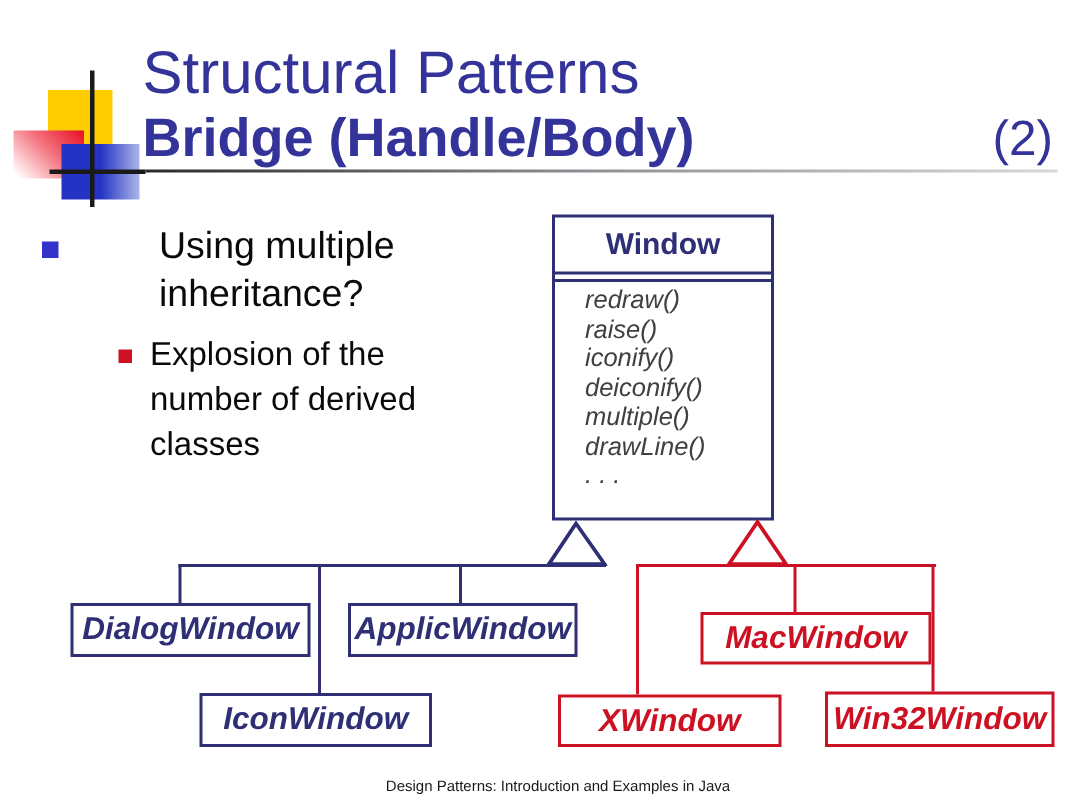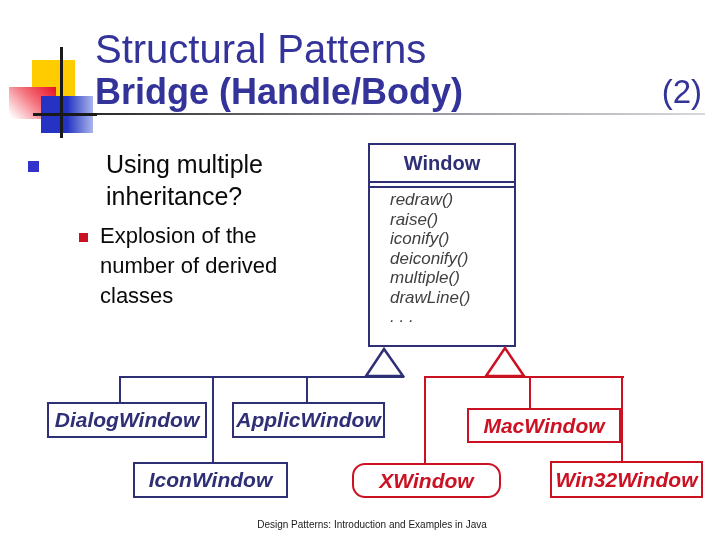--- a/index.html
+++ b/index.html
@@ -46,21 +46,21 @@
 
   
   .class-label{line-height:32px;text-align:center;font-weight:bold;font-style:italic;
     font-size:21px;white-space:nowrap;overflow:hidden;}
   .blue-class{border-color:#2E2F75;color:#2E2F75;}
   .red-class{border-color:#CC1122;color:#CC1122;}
   .box-dialog{left:47px;top:402px;width:156px;height:32px;}
   .box-applic{left:232px;top:402px;width:149px;height:32px;}
   .box-mac{left:452px;top:408px;width:150px;height:31px;line-height:31px;margin-left:15px;}
   .box-icon{left:133px;top:462px;width:151px;height:32px;}
-  .box-xwin{left:352px;top:463px;width:145px;height:31px;line-height:31px;border-radius:13px;}
+  .box-xwin{left:372px;top:463px;width:145px;height:31px;line-height:31px;}
   .box-win32{left:550px;top:461px;width:149px;height:33px;line-height:33px;}
 
   
   .footer-left{left:43px;top:510px;width:200px;font-size:10px;line-height:12.5px;color:#1a1a1a;}
   .footer-center{left:212px;top:519px;width:320px;text-align:center;font-size:10px;color:#1a1a1a;}
   .footer-page{left:640px;top:519px;width:30px;text-align:right;font-size:10.5px;color:#1a1a1a;margin-top:24px;}
 </style>
 </head>
 <body>
 

